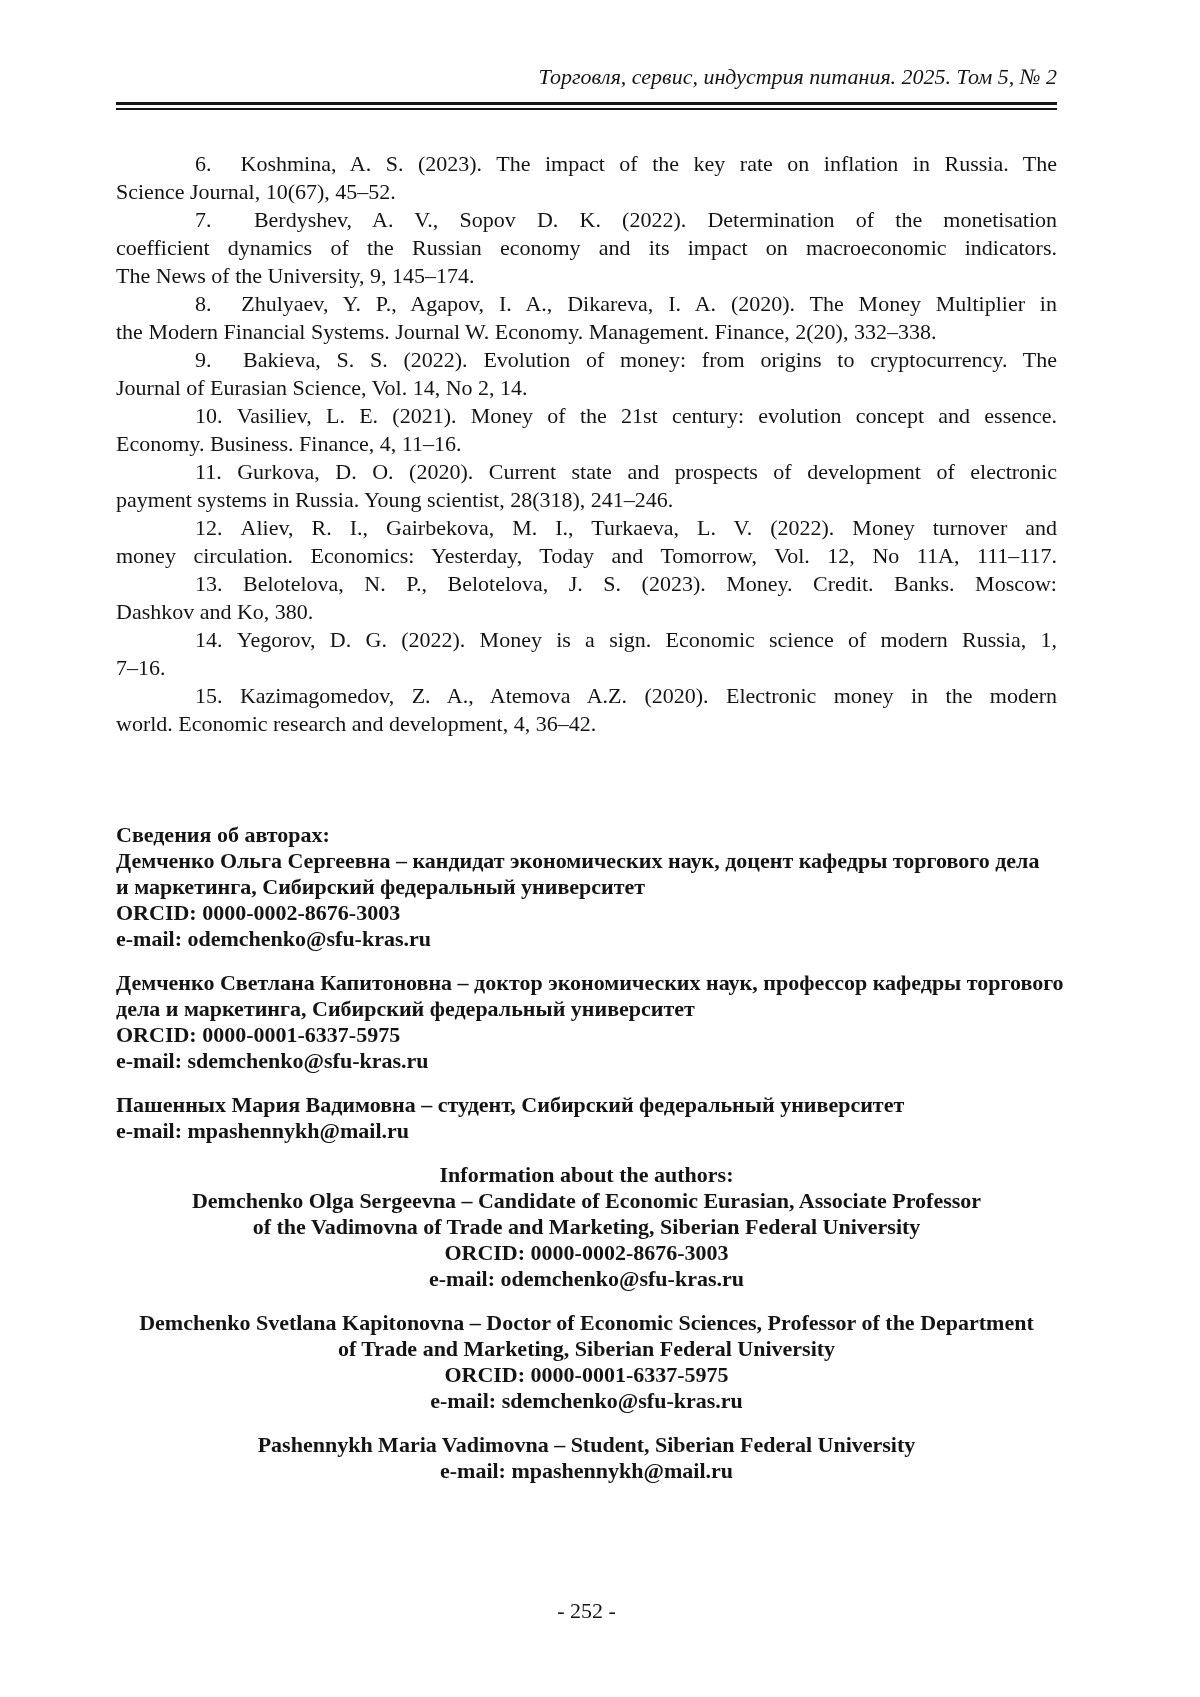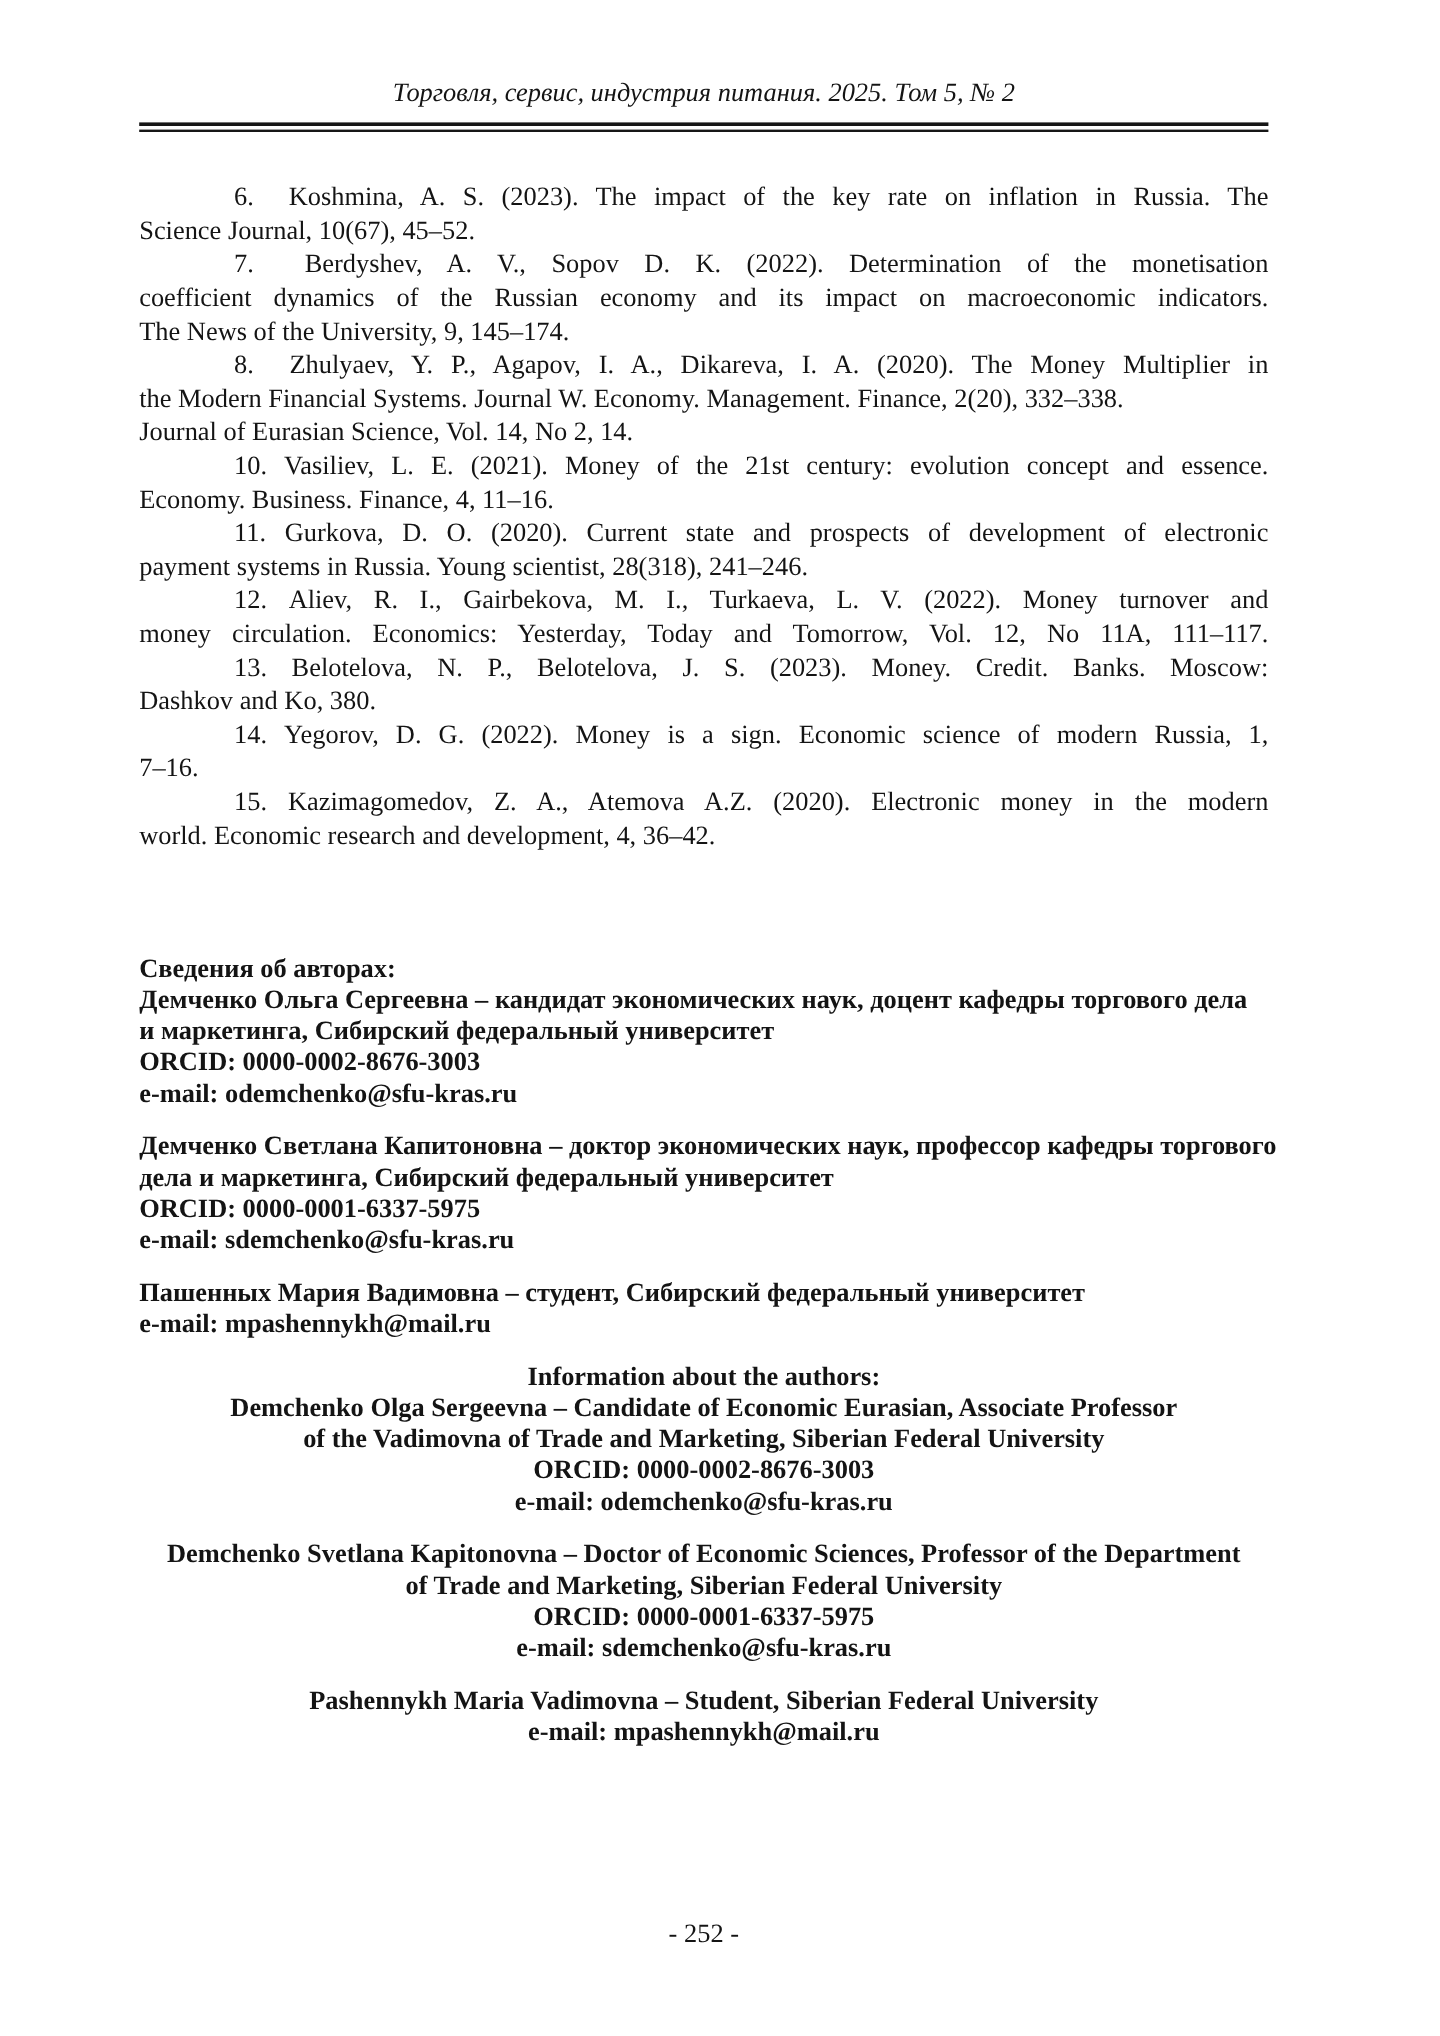--- a/index.html
+++ b/index.html
@@ -14,21 +14,21 @@
   }
   .page {
     position: absolute;
     top: 0; left: 0;
     width: 1200px;
     height: 1697px;
     padding: 64px 143px 0 116px;
     box-sizing: border-box;
   }
   .journal-line {
-    text-align: center;
+    text-align: right;
     font-style: italic;
     font-size: 22px;
     line-height: 26px;
     white-space: nowrap;
   }
   .double-rule {
     margin-top: 12px;
     height: 3px;
     border-top: 3px solid #161616;
     border-bottom: 2px solid #161616;
@@ -83,20 +83,21 @@
     <div class="ref">
       <div class="line jline indent">7.&nbsp; Berdyshev, A. V., Sopov D. K. (2022). Determination of the monetisation</div>
       <div class="line jline">coefficient dynamics of the Russian economy and its impact on macroeconomic indicators.</div>
       <div class="line lastline">The News of the University, 9, 145–174.</div>
     </div>
     <div class="ref">
       <div class="line jline indent">8.&nbsp; Zhulyaev, Y. P., Agapov, I. A., Dikareva, I. A. (2020). The Money Multiplier in</div>
       <div class="line lastline">the Modern Financial Systems. Journal W. Economy. Management. Finance, 2(20), 332–338.</div>
     </div>
     <div class="ref">
+      <div class="line jline indent">9.&nbsp; Bakieva, S. S. (2022). Evolution of money: from origins to cryptocurrency. The</div>
       <div class="line lastline">Journal of Eurasian Science, Vol. 14, No 2, 14.</div>
     </div>
     <div class="ref">
       <div class="line jline indent">10.&nbsp;Vasiliev, L. E. (2021). Money of the 21st century: evolution concept and essence.</div>
       <div class="line lastline">Economy. Business. Finance, 4, 11–16.</div>
     </div>
     <div class="ref">
       <div class="line jline indent">11.&nbsp;Gurkova, D. O. (2020). Current state and prospects of development of electronic</div>
       <div class="line lastline">payment systems in Russia. Young scientist, 28(318), 241–246.</div>
     </div>

